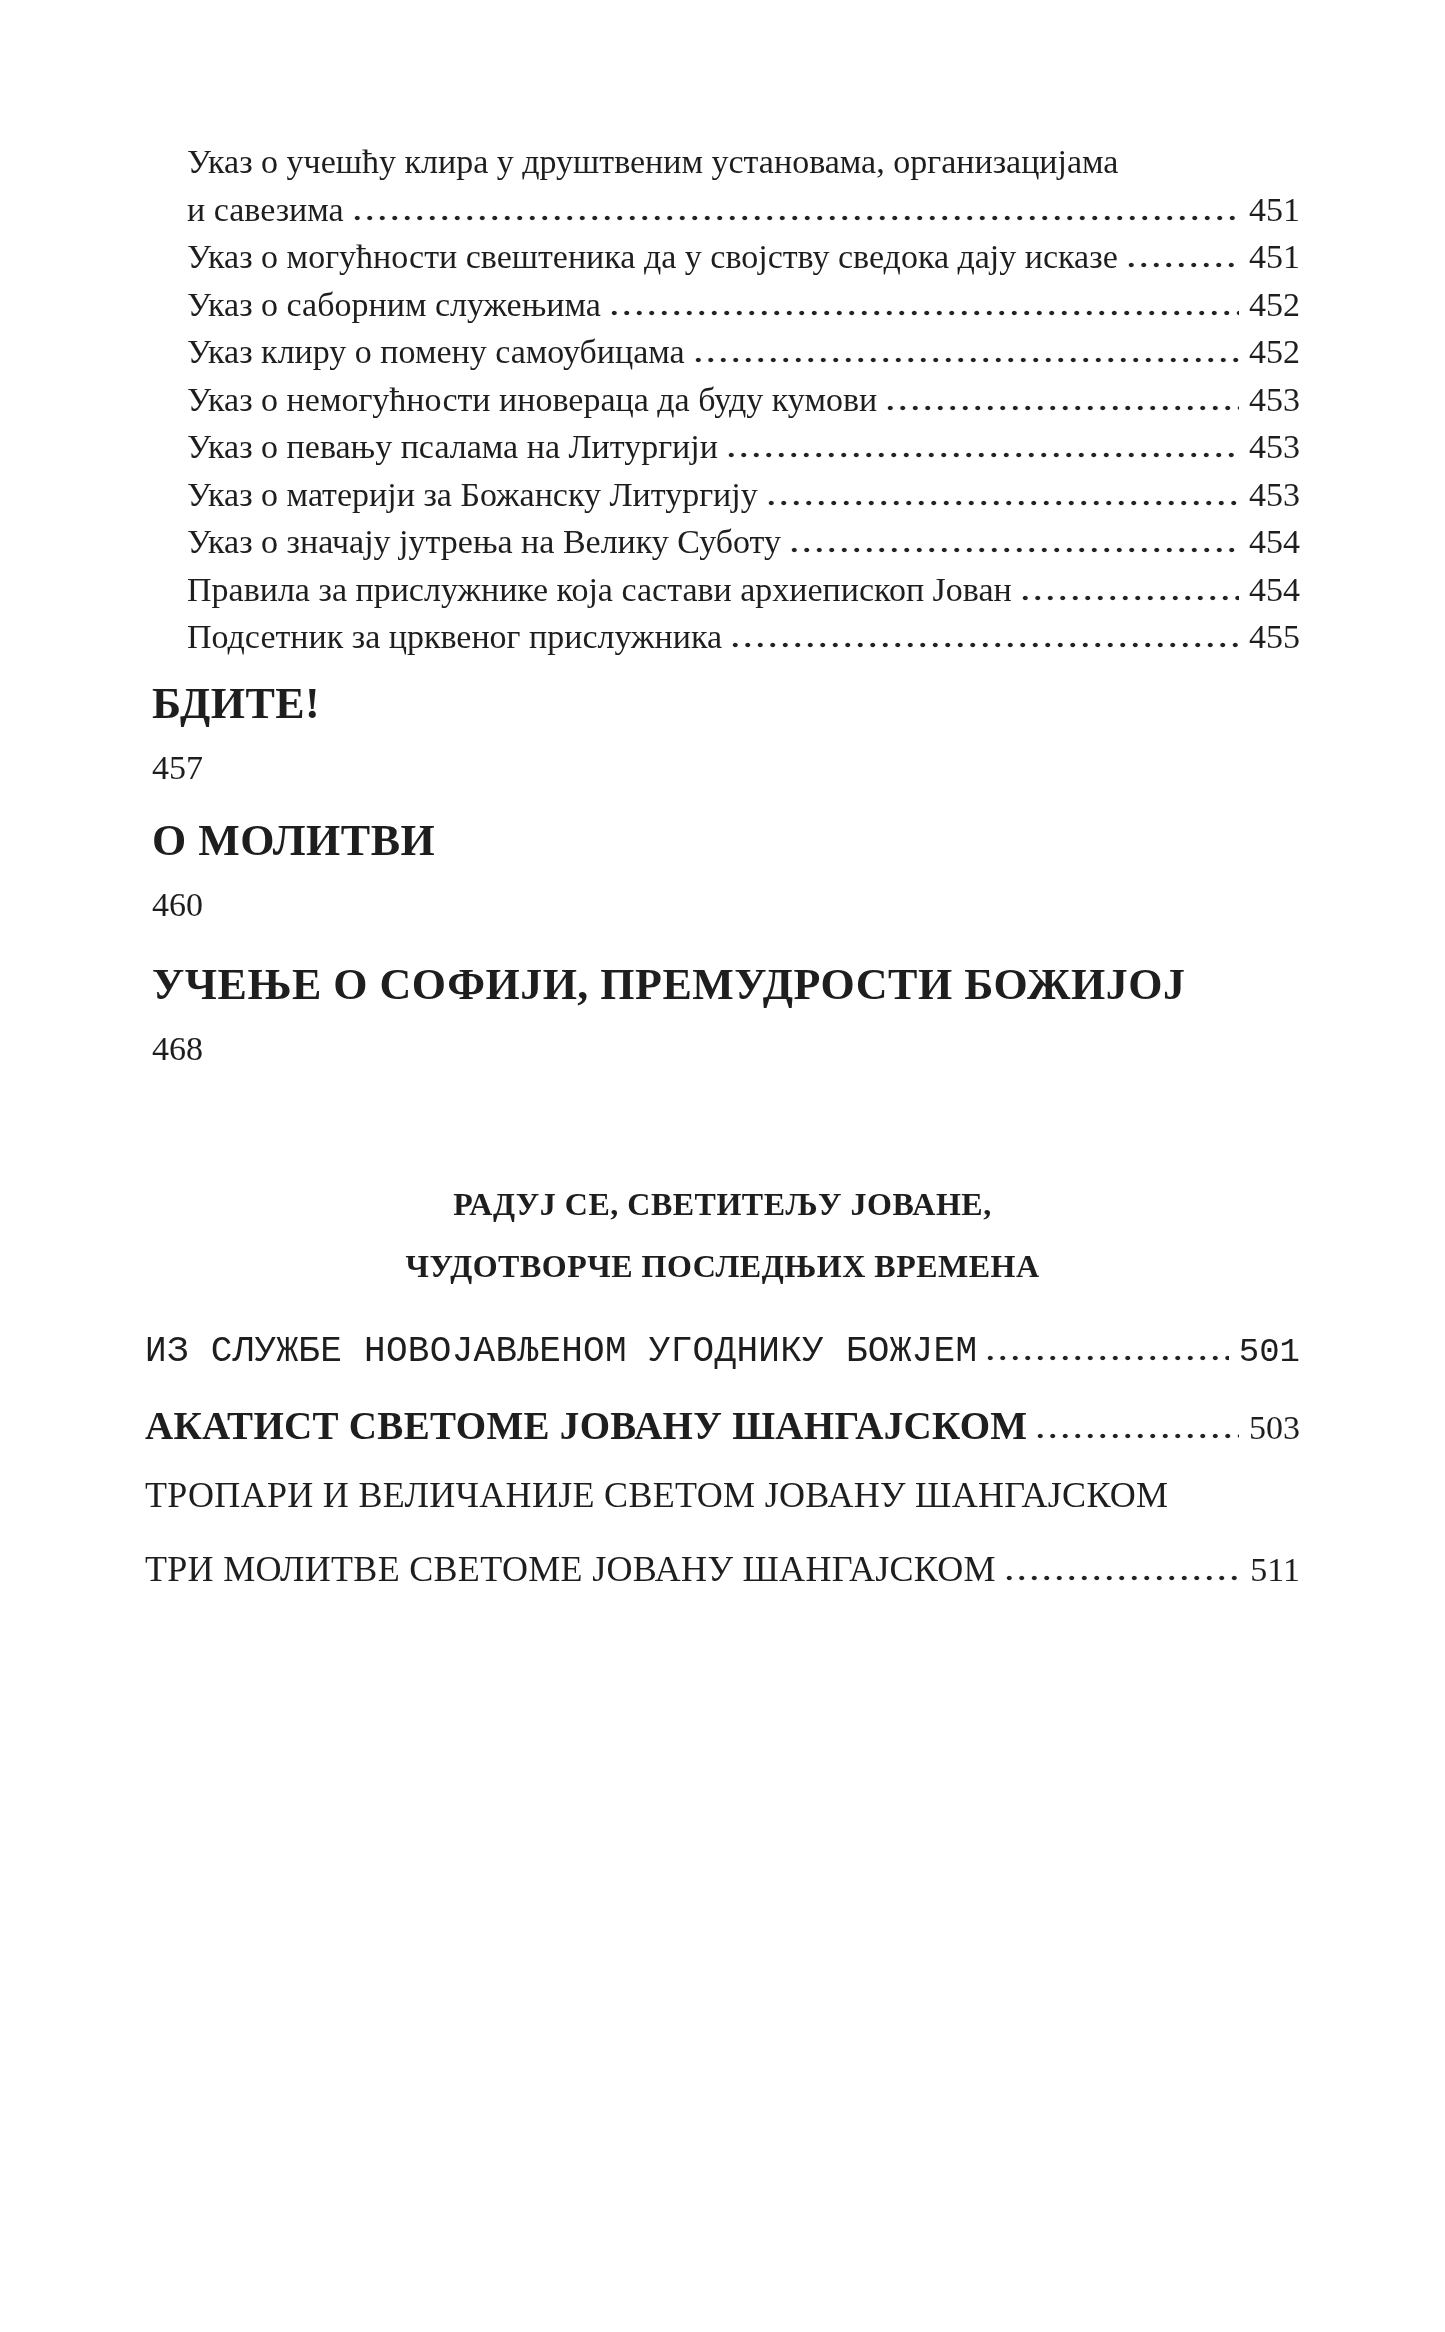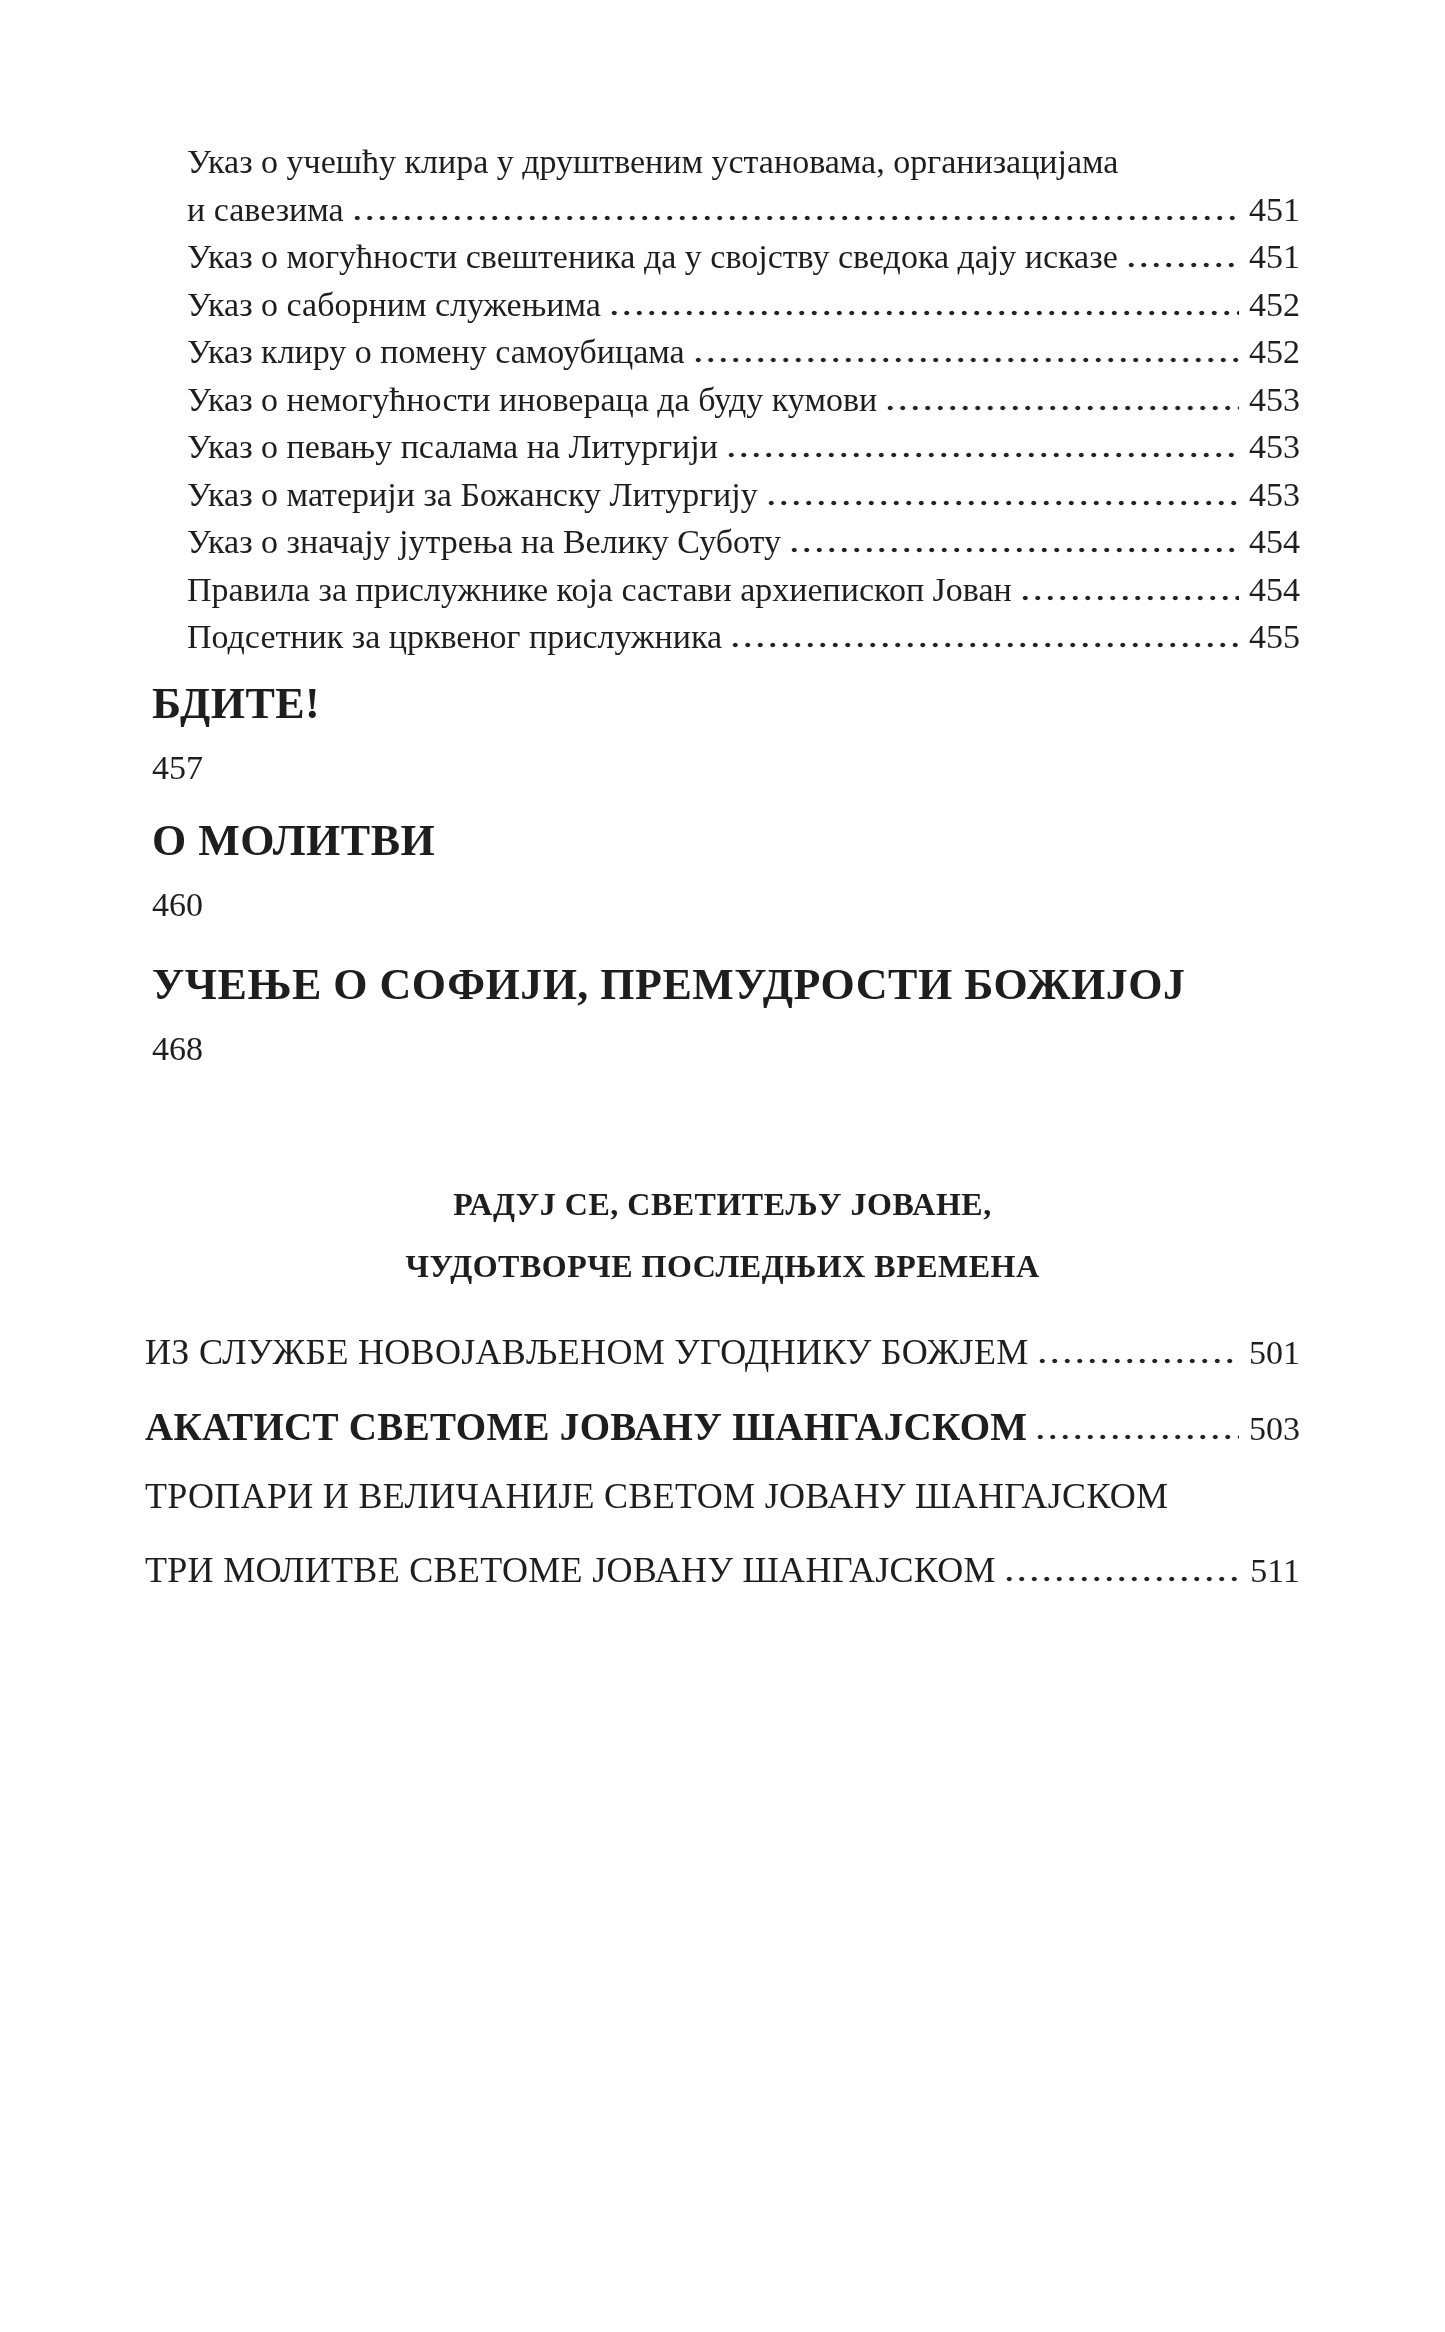--- a/index.html
+++ b/index.html
@@ -47,21 +47,21 @@
     font-size: 32px;
     line-height: 62px;
     font-weight: 700;
     text-align: center;
     letter-spacing: 0.5px;
   }
 
   
   .pe { font-size: 36px; line-height: 50px; }
   .pe .t { letter-spacing: 0.3px; }
-  .pe-1 { margin-top: 30px; }
+  .pe-1 { margin-top: 30px; font-family: Liberation Mono, monospace; }
   .pe-2 { margin-top: 22px; font-weight: 700; font-size: 39px; line-height: 54px; }
   .pe-3a { margin-top: 18px; line-height: 45px; }
   .pe-3b { line-height: 45px; }
   .pe-4 { margin-top: 26px; }
 </style>
 </head>
 <body>
 
 <div class="page">
 

